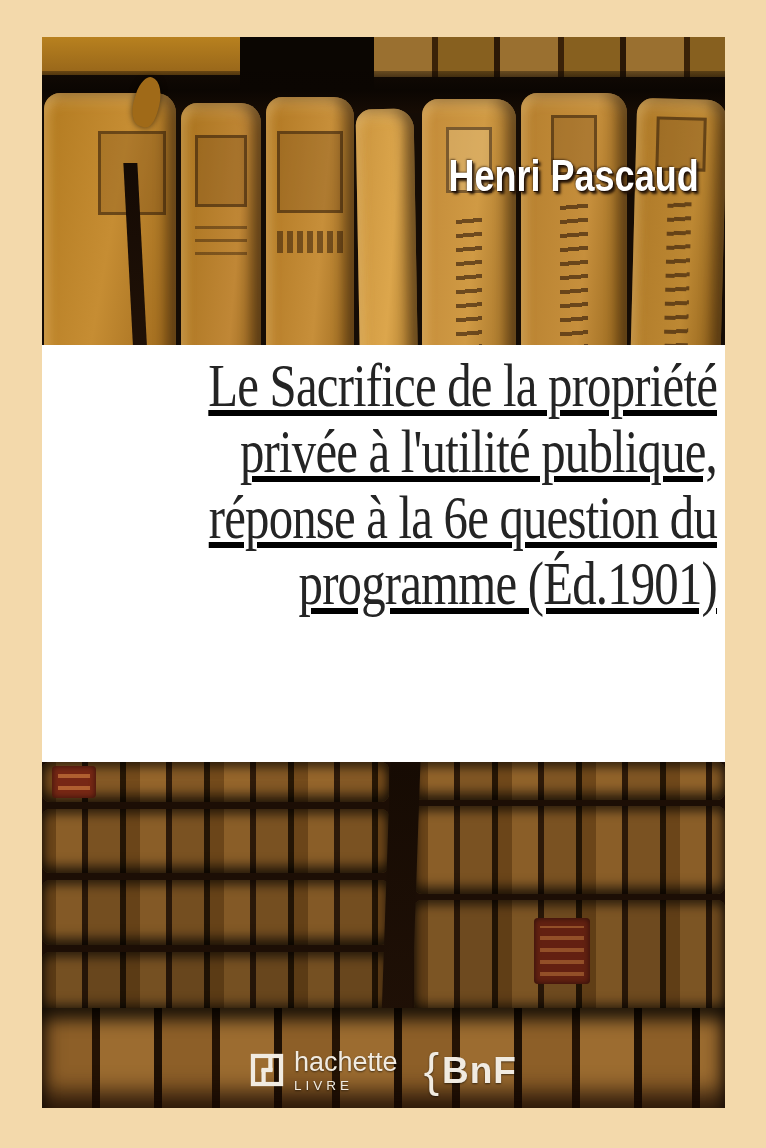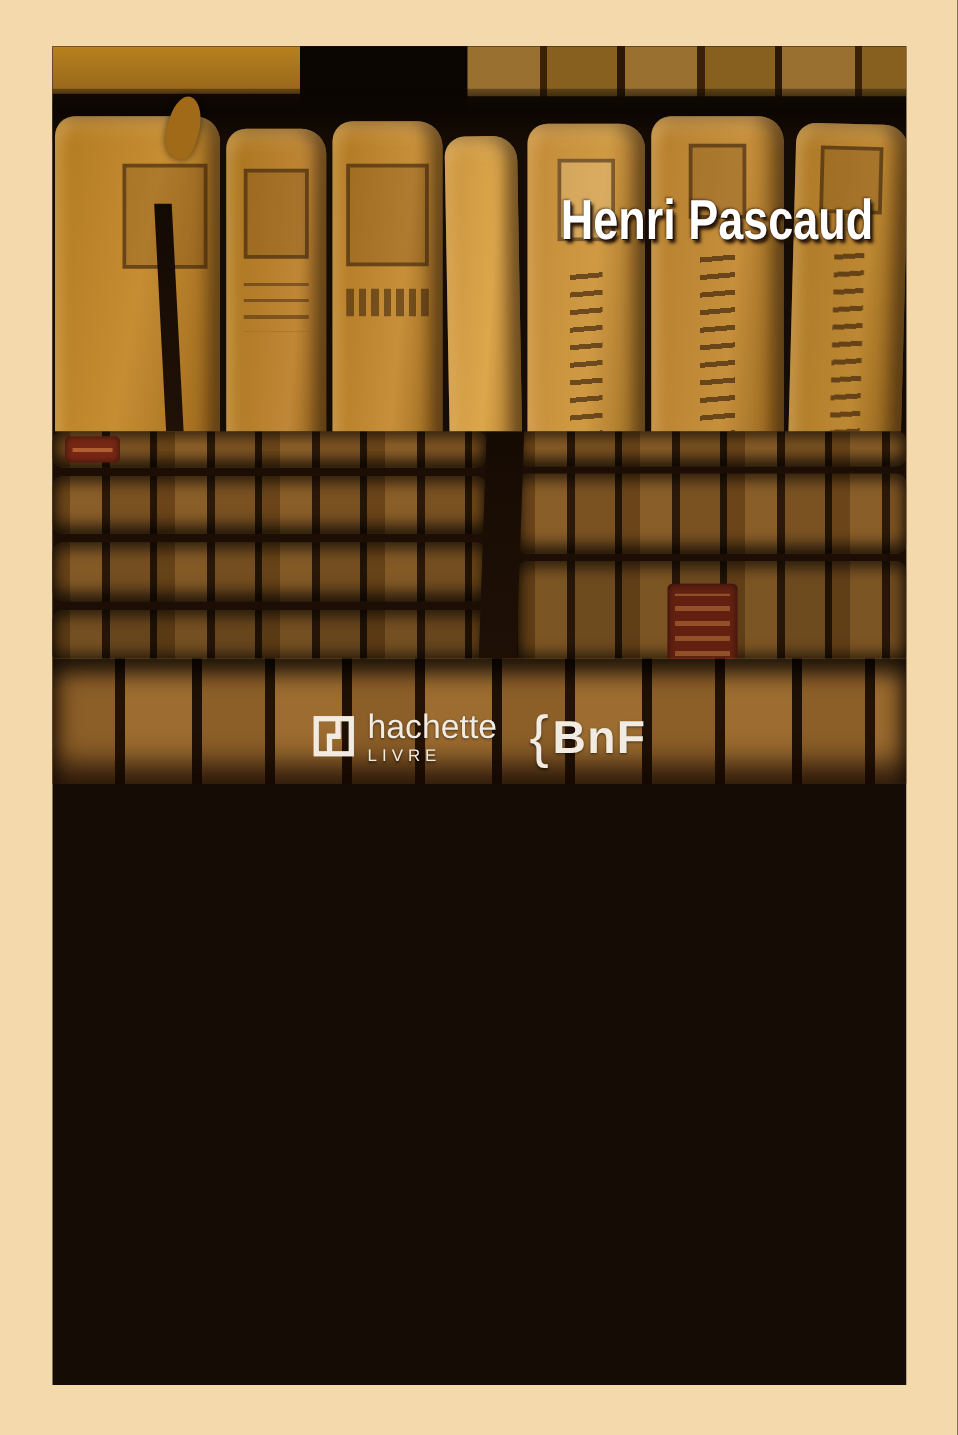--- a/index.html
+++ b/index.html
@@ -51,21 +51,21 @@
   
   .title-band{position:relative;width:683px;height:417px;background:#ffffff;padding:0;box-sizing:border-box;}
   .title{
     padding:8px 10px 0 0;
     font-family:"Liberation Serif", serif;
     font-size:61px;line-height:66px;letter-spacing:-1px;color:#242424;
     text-align:right;transform:scaleX(.8);transform-origin:right top;
   }
 
   
-  .photo-bottom{position:relative;width:683px;height:282px;background:#1c0e05;overflow:hidden;}
+  .photo-bottom{position:relative;width:683px;height:346px;background:#1c0e05;overflow:hidden;}
   .lstack{position:absolute;left:0;top:0;width:347px;bottom:96px;display:flex;flex-direction:column;gap:7px;}
   .rstack{position:absolute;left:372px;right:0;top:0;bottom:96px;display:flex;flex-direction:column;gap:6px;}
   .brow{position:relative;border-radius:8px;
     background:repeating-linear-gradient(90deg,#6b4519 0 14px,#8a5e28 14px 40px,#2c1909 40px 46px,#7a5222 46px 78px,#241505 78px 84px);
     box-shadow:inset 0 6px 10px rgba(0,0,0,.55), inset 0 -7px 12px rgba(0,0,0,.7);}
   .brow.b1{height:40px;filter:brightness(1.08);}
   .brow.b2{height:64px;}
   .brow.b3{height:66px;filter:brightness(.95);}
   .brow.b4{height:60px;filter:brightness(.85);}
   .brow.r1{height:38px;filter:brightness(1.05);}
@@ -129,20 +129,28 @@
       </div>
       <div class="spine s7">
         <div class="label" style="width:44px;height:48px;margin-top:18px;"></div>
         <div class="script" style="width:24px;height:150px;margin-top:26px;"></div>
       </div>
     </div>
 
     <div class="author">Henri Pascaud</div>
   </div>
 
+  <div class="title-band">
+    <div class="title">
+      <div>Le Sacrifice de la propriété</div>
+      <div>privée à l'utilité publique,</div>
+      <div>réponse à la 6e question du</div>
+      <div>programme (Éd.1901)</div>
+    </div>
+  </div>
 
   <div class="photo-bottom">
     <div class="lstack">
       <div class="brow b1">
         <div class="redlabel" style="left:10px;top:4px;width:44px;bottom:4px;">
             <div class="marks"></div>
           </div>
       </div>
       <div class="brow b2"></div>
       <div class="brow b3"></div>

